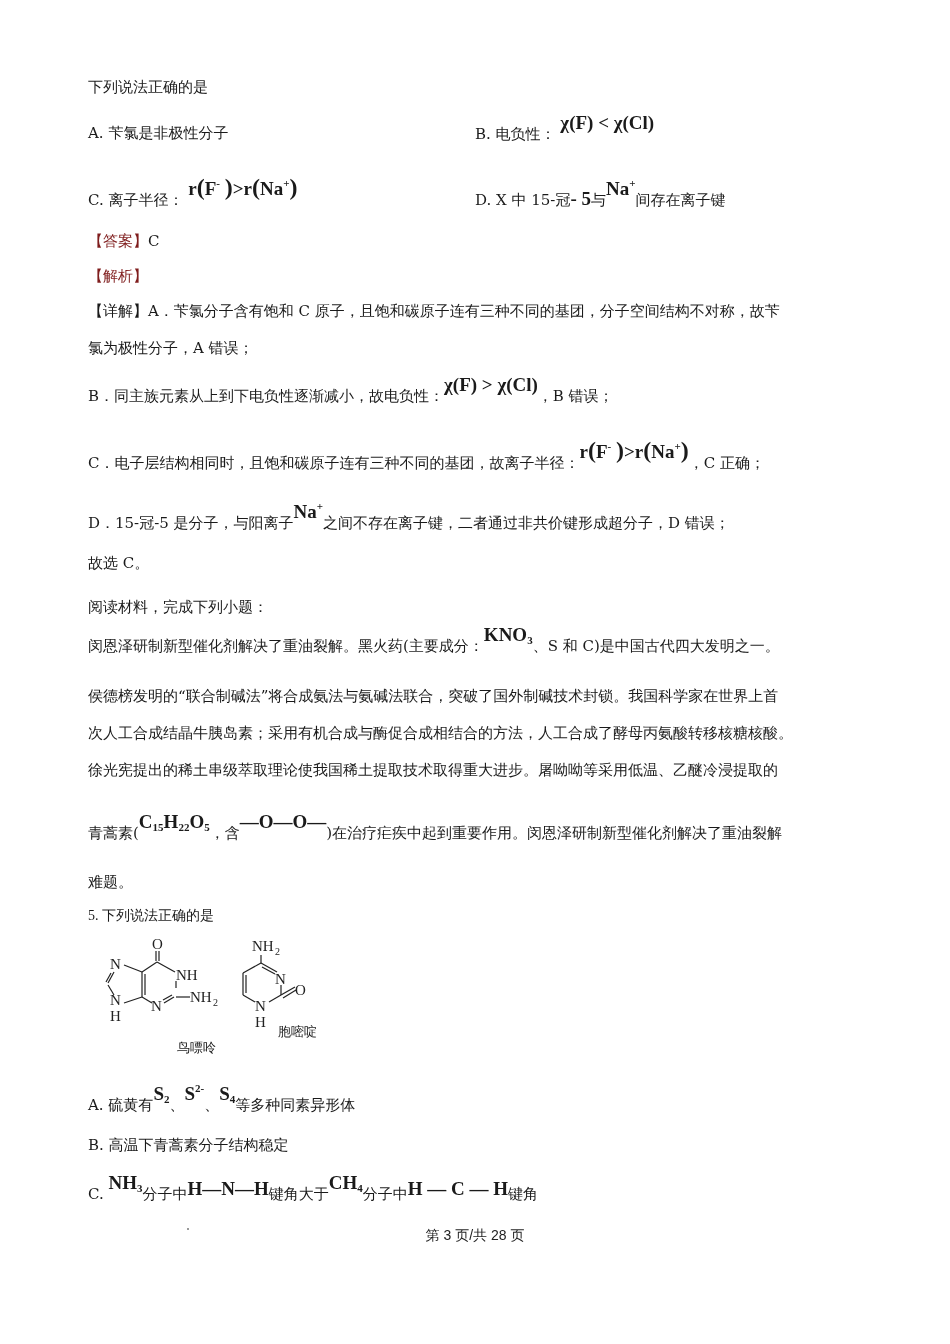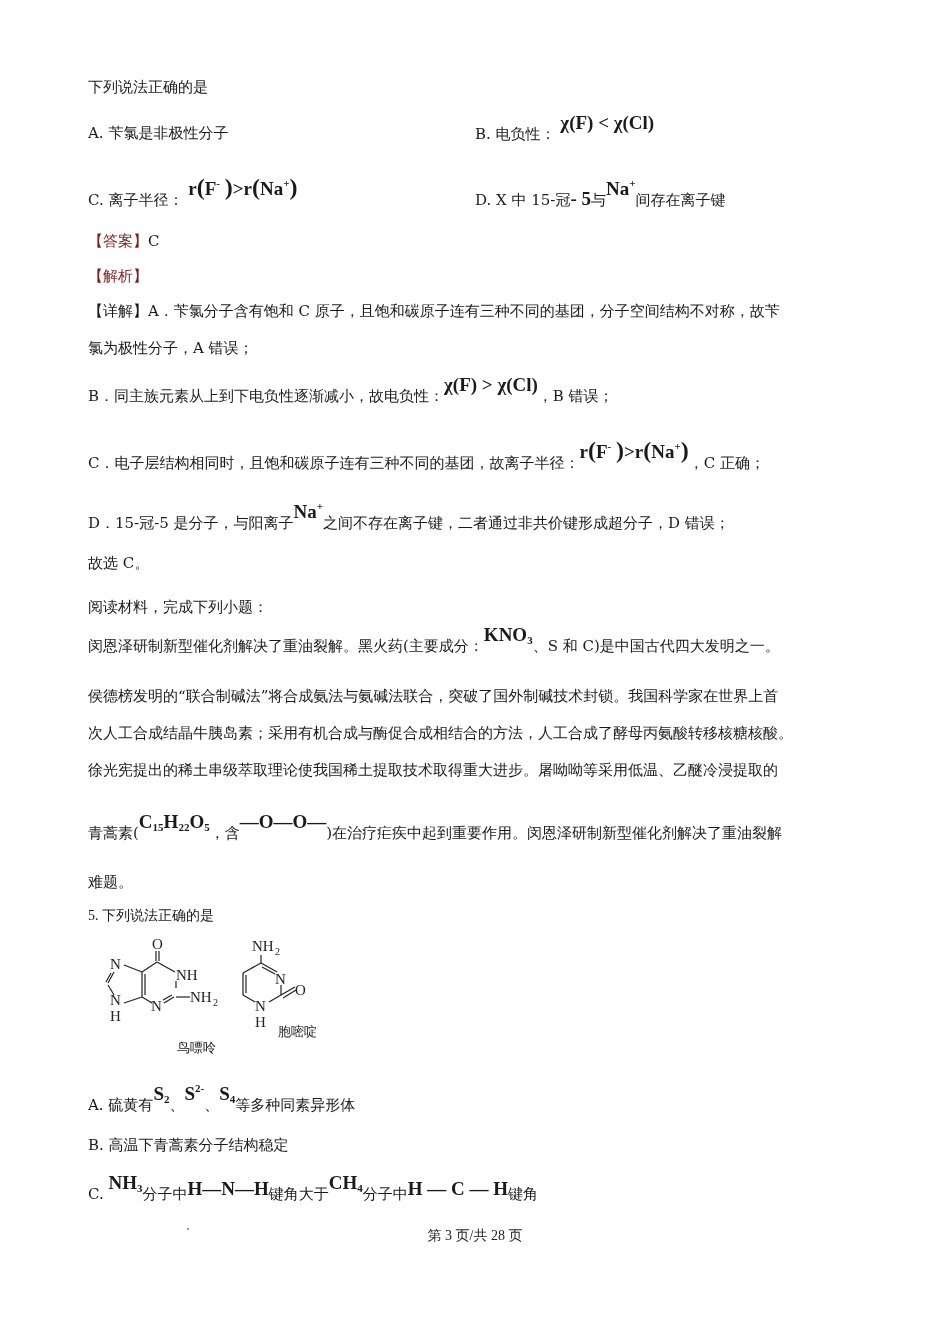--- a/index.html
+++ b/index.html
@@ -16,21 +16,21 @@
     font-family: "Liberation Serif", "DejaVu Serif", serif;
     font-size: 19px; position: relative; font-weight: bold;
   }
   .raise { position: relative; top: -10px; }
   .sub { font-size: 11px; vertical-align: -3px; }
   .sup { font-size: 11px; vertical-align: 8px; }
   .blue { color: #7f1d1d; }
   .mol { position: absolute; }
   .mol svg text { font-family: "Liberation Serif", "DejaVu Serif", serif; }
   .mol-label { position: absolute; font-size: 13px; width: 100%; text-align: right; }
-  .footer { position: absolute; top: 1227px; left: 0; width: 950px; text-align: center; font-size: 14px; font-family: Liberation Serif, serif; color:#222; }
+  .footer { position: absolute; top: 1227px; left: 0; width: 950px; text-align: center; font-size: 14px; font-family: Liberation Sans, sans-serif; color:#222; }
   .dot { position: absolute; left: 187px; top: 1228px; width: 2px; height: 2px; background: #999; }
 </style>
 </head>
 <body>
 
 <div class="line" style="top:77px">下列说法正确的是</div>
 
 <div class="line" style="top:123px">
   <span>A.</span>
   <span>苄氯是非极性分子</span>

